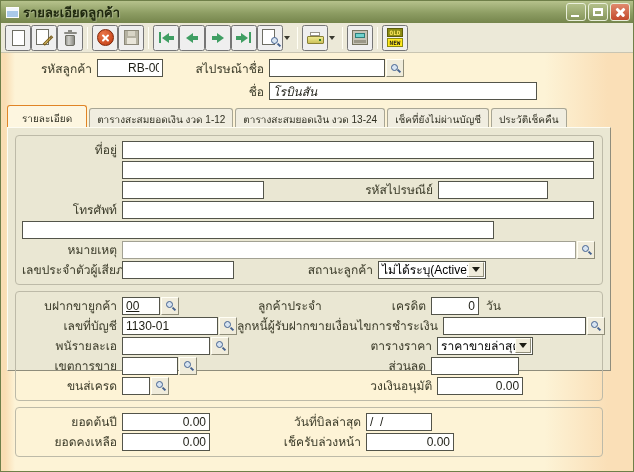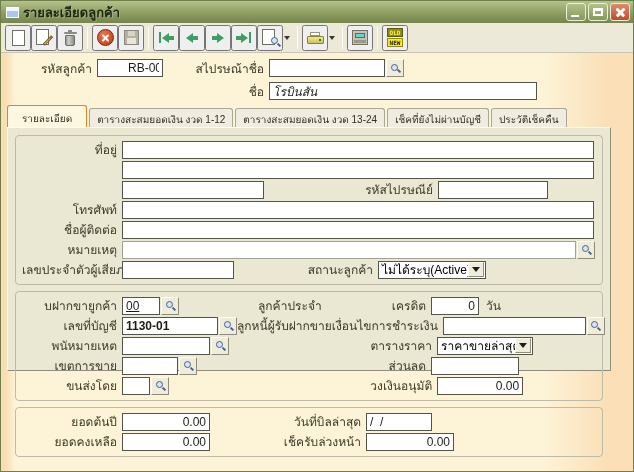--- a/index.html
+++ b/index.html
@@ -238,21 +238,20 @@
           <input class="fld" style="width: 142px;" value="">
           <span class="lbl rl">รหัสไปรษณีย์</span>
           <input class="fld" style="width: 110px;" value="">
           <span style="width:48px"></span>
         </div>
         <div class="row">
           <span class="lbl w100">โทรศัพท์</span>
           <input class="fld" style="width: 472px;" value="">
         </div>
         <div class="row">
-          <span class="lbl w100">ชื่อผู้ติดต่อ</span>
           <input class="fld" style="width: 472px;" value="">
         </div>
         <div class="row">
           <span class="lbl w100">หมายเหตุ</span>
           <input class="fld flat" style="width: 454px;" value="">
           <button class="lk">
               <span class="mg"></span>
             </button>
         </div>
         <div class="row">
@@ -281,36 +280,36 @@
           <span class="desc" style="width:122px">ลูกค้าประจำ</span>
           <span class="lbl rl">เครดิต</span>
           <span style="width:165px;display:flex;align-items:center">
             <input class="fld num" style="width: 48px;" value="0">
             <span class="desc" style="margin-left:7px">วัน</span>
           </span>
         </div>
         <div class="row">
           <span class="lbl w100">เลขที่บัญชี</span>
           <span style="width:136px;display:flex;align-items:center">
-            <input class="fld" style="width: 96px; font-weight: bold;" value="1130-01">
+            <input class="fld" style="width: 96px;" value="1130-01">
             <button class="lk">
                 <span class="mg"></span>
               </button>
           </span>
           <span class="desc" style="width:122px">ลูกหนี้ผู้รับฝากขาย</span>
           <span class="lbl rl">เงื่อนไขการชำระเงิน</span>
           <span style="width:165px;display:flex;align-items:center">
             <input class="fld" style="width: 143px;" value="">
             <button class="lk">
                 <span class="mg"></span>
               </button>
           </span>
         </div>
         <div class="row">
-          <span class="lbl w100">พนัหมายเหต</span>
+          <span class="lbl w100">พนัรายละเอ</span>
           <span style="width:136px;display:flex;align-items:center">
             <input class="fld" style="width: 88px;" value="">
             <button class="lk">
                 <span class="mg"></span>
               </button>
           </span>
           <span class="desc" style="width:122px"></span>
           <span class="lbl rl">ตารางราคา</span>
           <span style="width:165px;display:flex;align-items:center">
             <div class="combo" style="width:96px">
@@ -329,21 +328,21 @@
                 <span class="mg"></span>
               </button>
           </span>
           <span class="desc" style="width:122px"></span>
           <span class="lbl rl">ส่วนลด</span>
           <span style="width:165px;display:flex;align-items:center">
             <input class="fld" style="width: 88px;" value="">
           </span>
         </div>
         <div class="row">
-          <span class="lbl w100">ขนส่งโดย</span>
+          <span class="lbl w100">ขนส่เครด</span>
           <span style="width:136px;display:flex;align-items:center">
             <input class="fld" style="width: 28px;" value="">
             <button class="lk">
                 <span class="mg"></span>
               </button>
           </span>
           <span class="desc" style="width:122px"></span>
           <span class="lbl rl">วงเงินอนุมัติ</span>
           <span style="width:165px;display:flex;align-items:center">
             <input class="fld num" style="width: 86px;" value="0.00">

